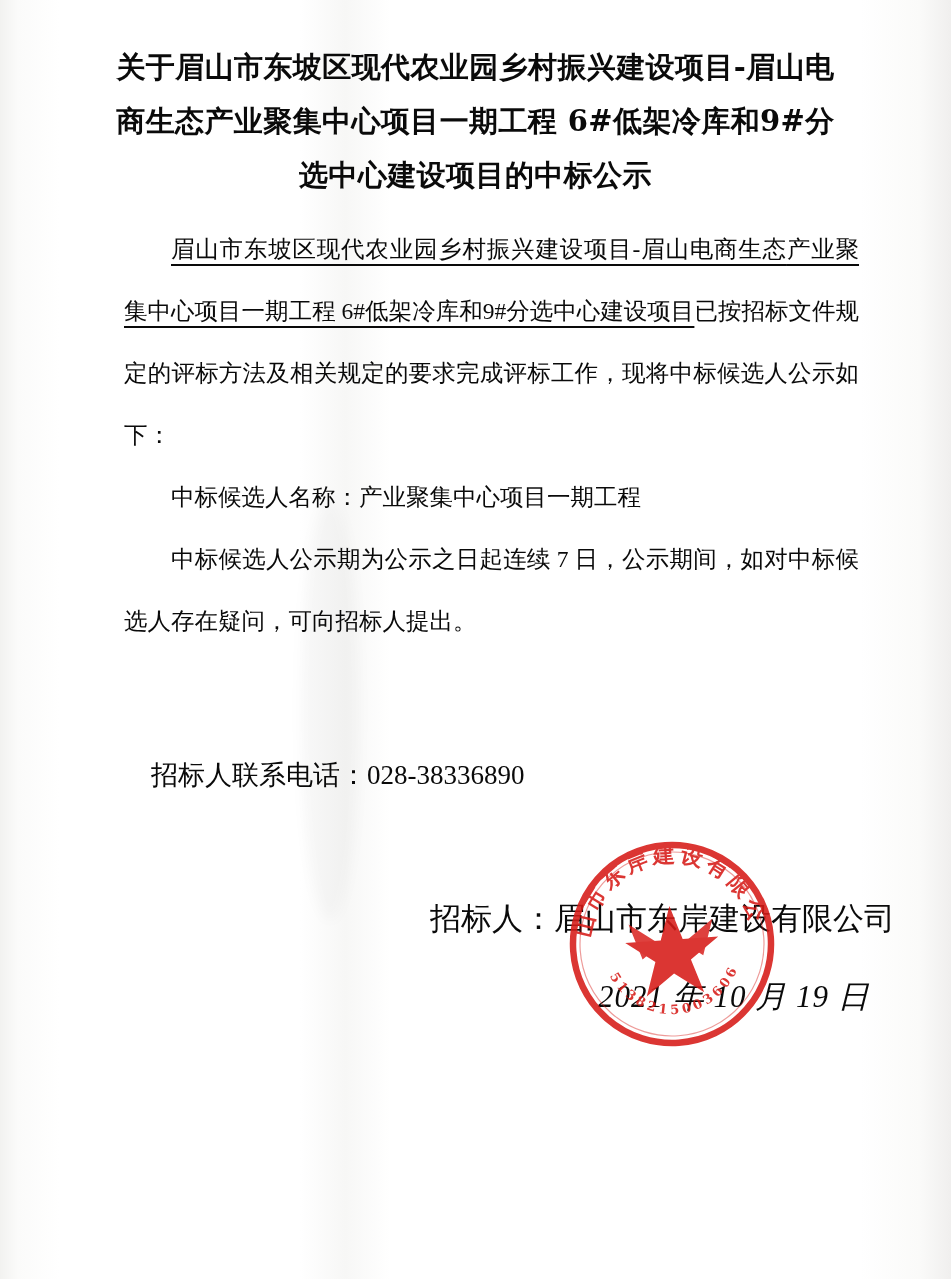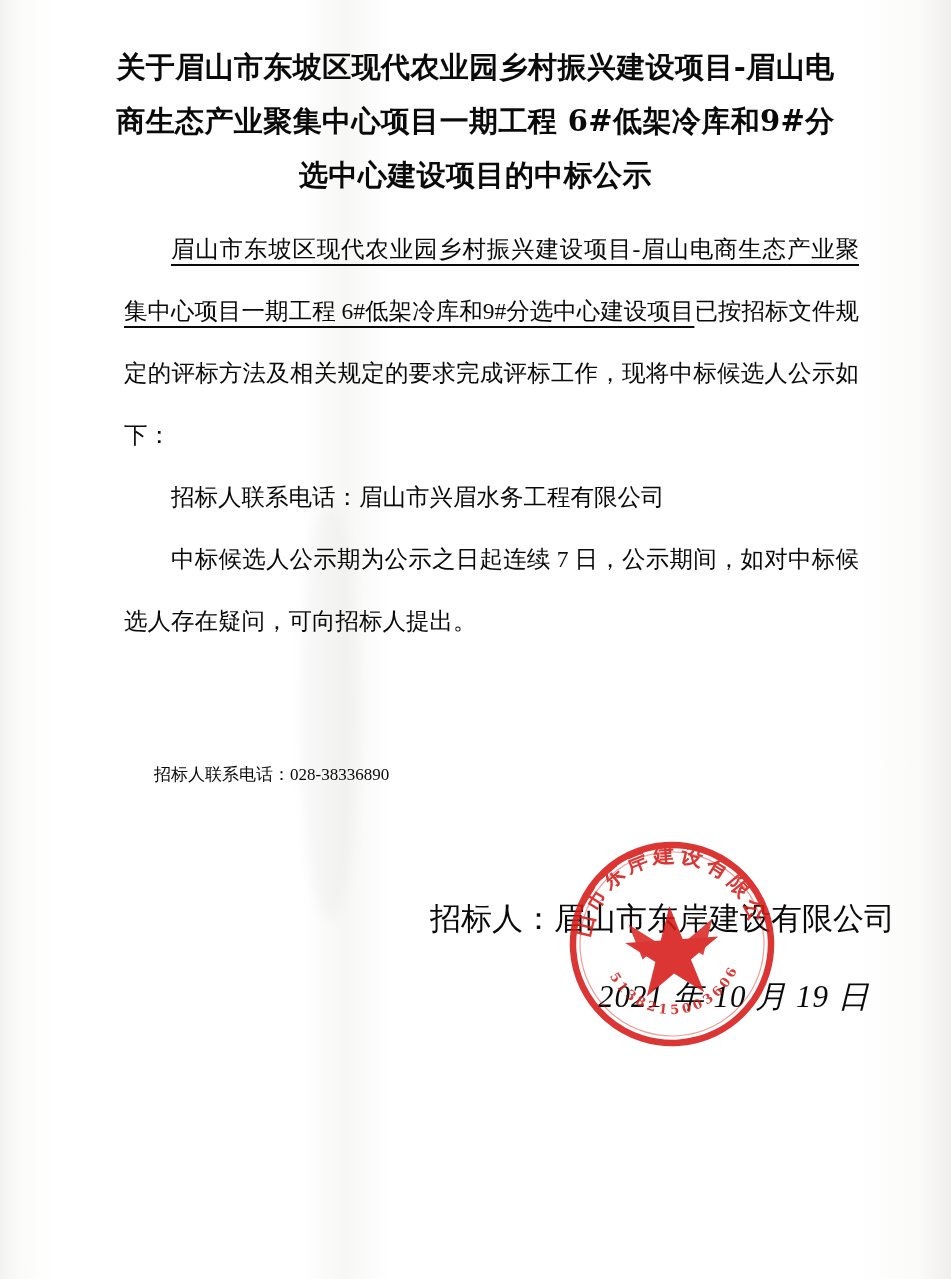--- a/index.html
+++ b/index.html
@@ -72,24 +72,24 @@
 
   .p-project {
     text-indent: 2em;
   }
   .p-project .underline-seg {
     display: inline;
   }
 
   .p-phone {
     position: absolute;
-    left: 120px;
+    left: 97px;
     top: 745px;
     width: 735px;
-    font-size: 17px;
+    font-size: 27px;
     line-height: 60px;
     text-indent: 2em;
   }
 
   .signature {
     position: absolute;
     left: 430px;
     top: 880px;
     width: 413px;
     font-size: 31px;
@@ -132,21 +132,21 @@
 <body>
 
 <div class="page"></div>
 
 <div class="doc">
 
   <div class="title">关于眉山市东坡区现代农业园乡村振兴建设项目-眉山电商生态产业聚集中心项目一期工程 6#低架冷库和9#分选中心建设项目的中标公示</div>
 
   <div class="body-block">
     <p class="para p-project"><span class="underline-seg">眉山市东坡区现代农业园乡村振兴建设项目-眉山电商生态</span><span class="underline-seg">产业聚集中心项目一期工程 6#低架冷库和9#分选中心建设项目</span><span>已按招标文件规定的评标方法及相关规定的要求完成评标工作，现将中标候选人公示如下：</span></p>
-    <p class="para">招标人联系电话：眉山市兴眉水务工程有限公司</p>
+    <p class="para">中标候选人名称：产业聚集中心项目一期工程</p>
     <p class="para">中标候选人公示期为公示之日起连续 7 日，公示期间，如对中标候选人存在疑问，可向招标人提出。</p>
   </div>
 
   <div class="p-phone">招标人联系电话：028-38336890</div>
 
   <div class="signature">
     <div class="sig-line"><span>招标人：</span><span>眉山市东岸建设有限公司</span></div>
     <div class="sig-line sig-date">2021 年 10 月 19 日</div>
   </div>
 

